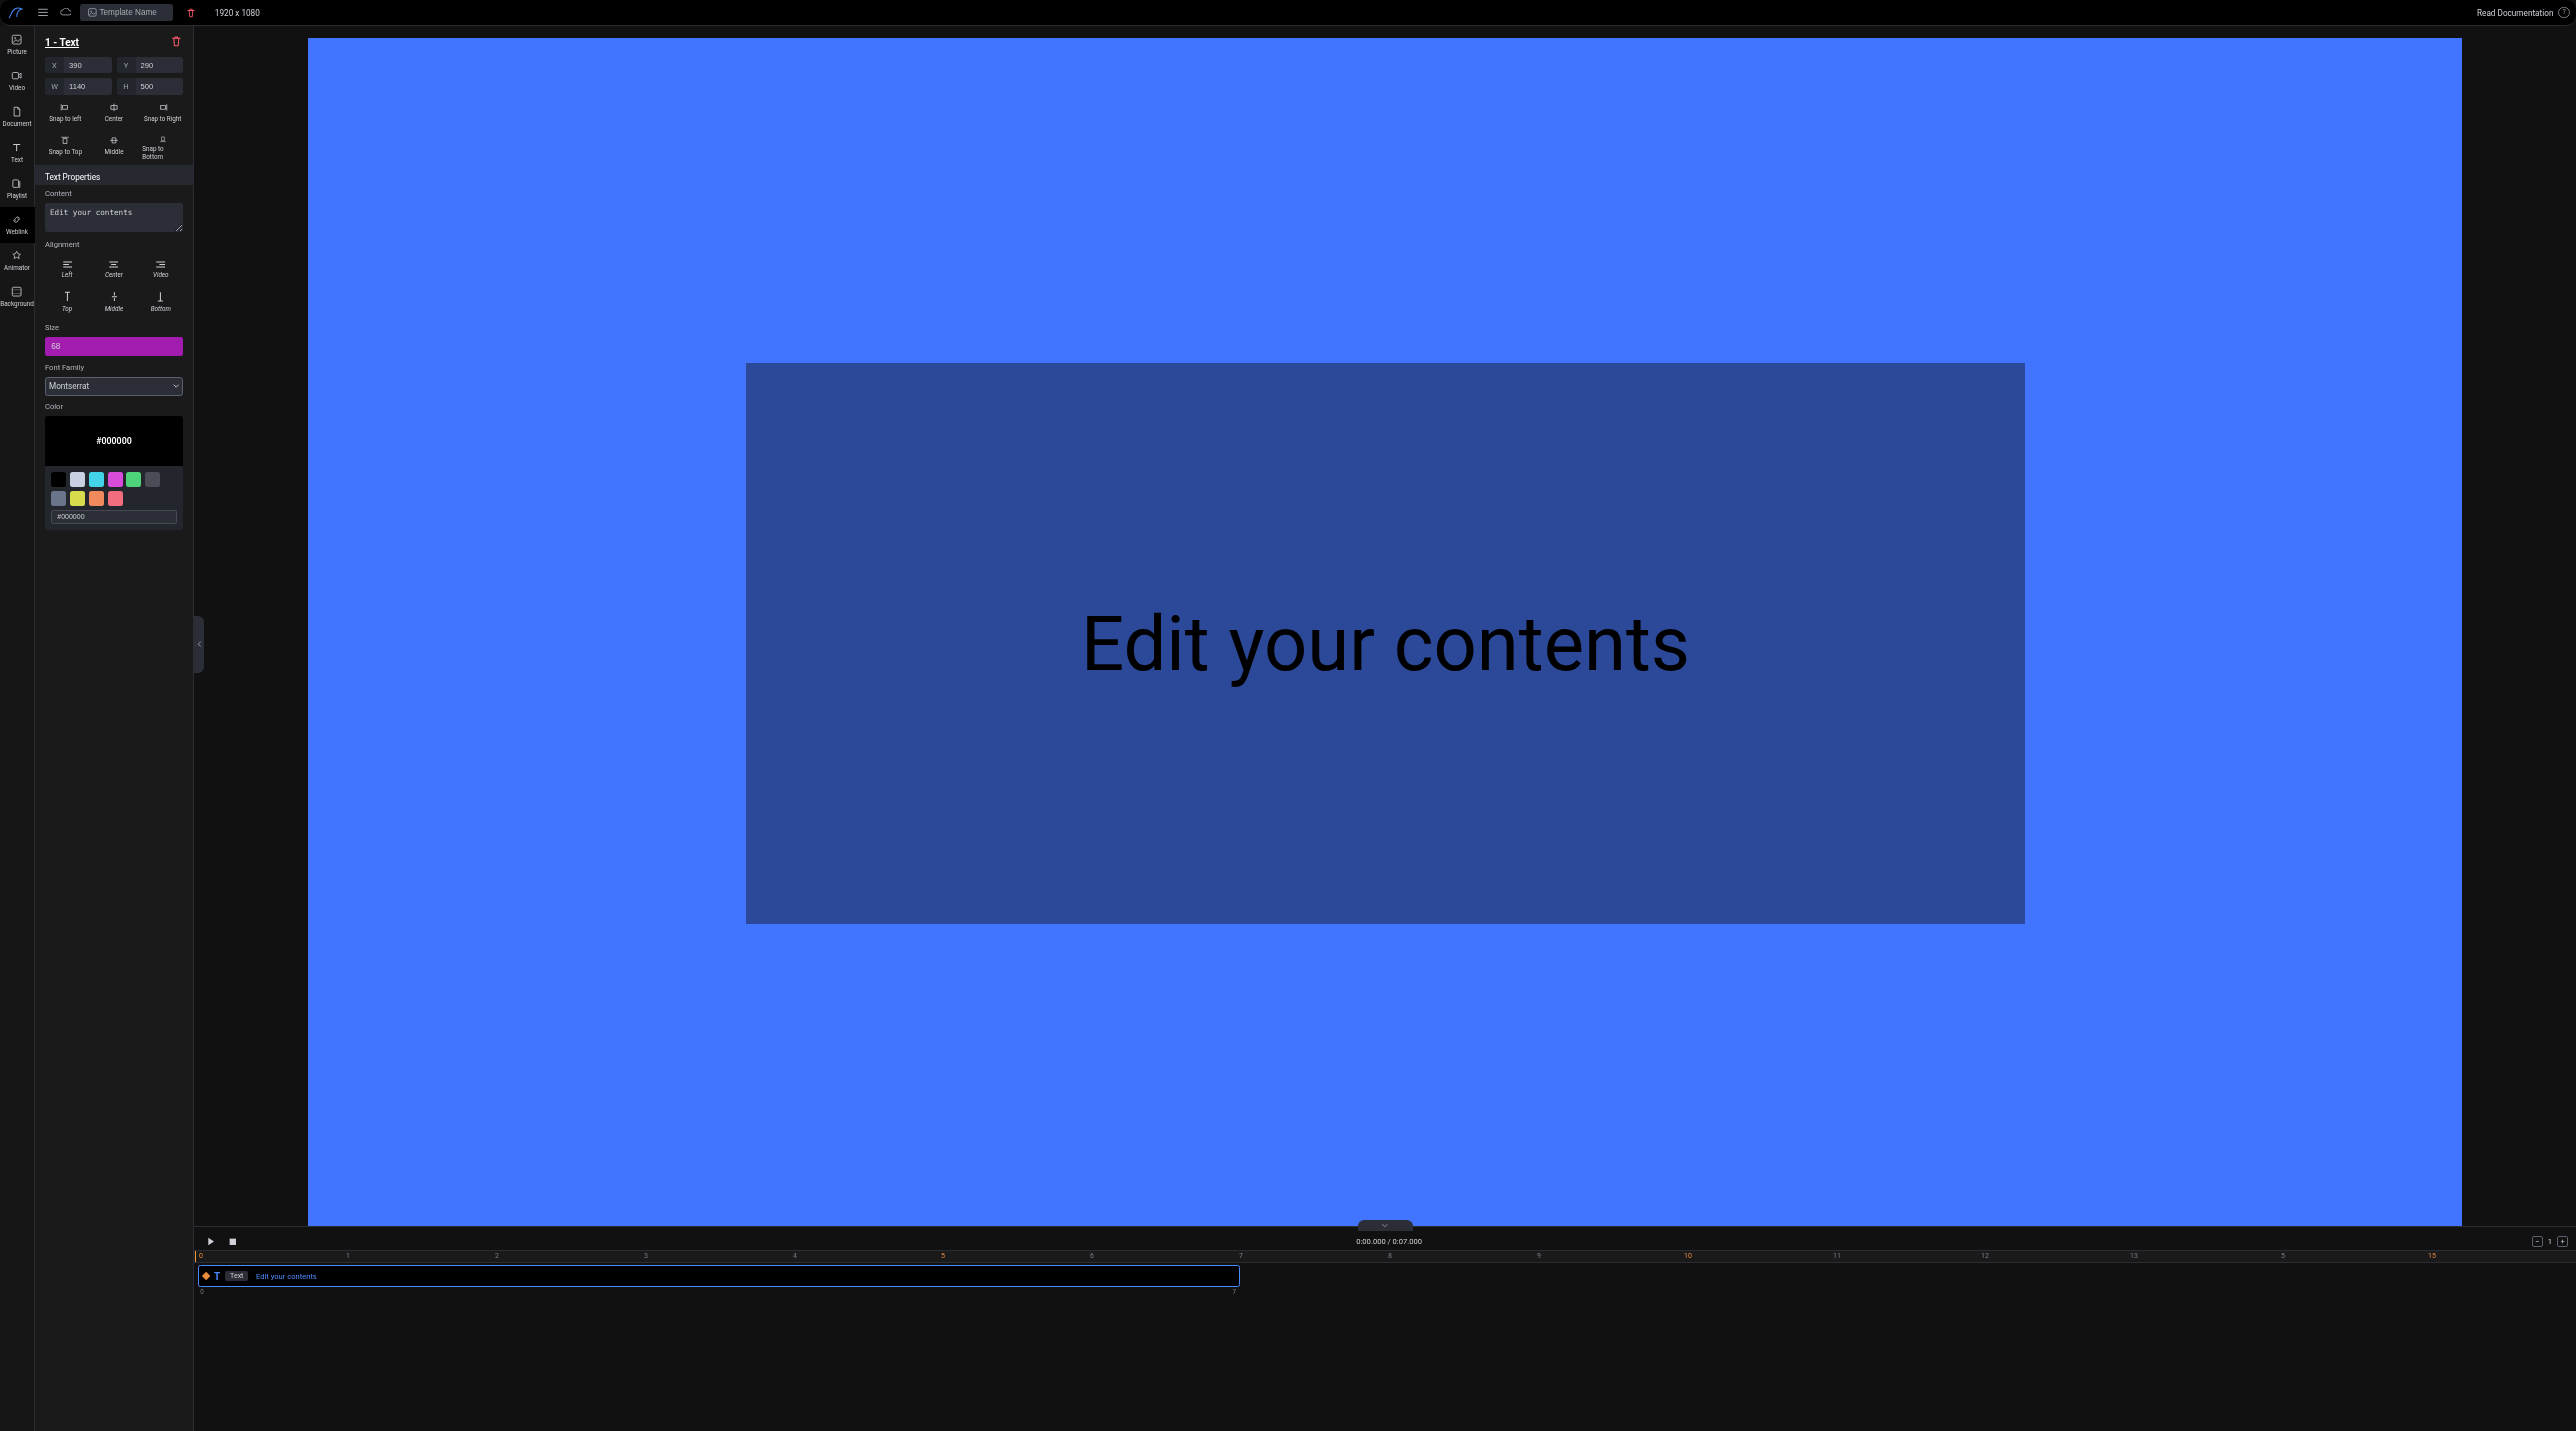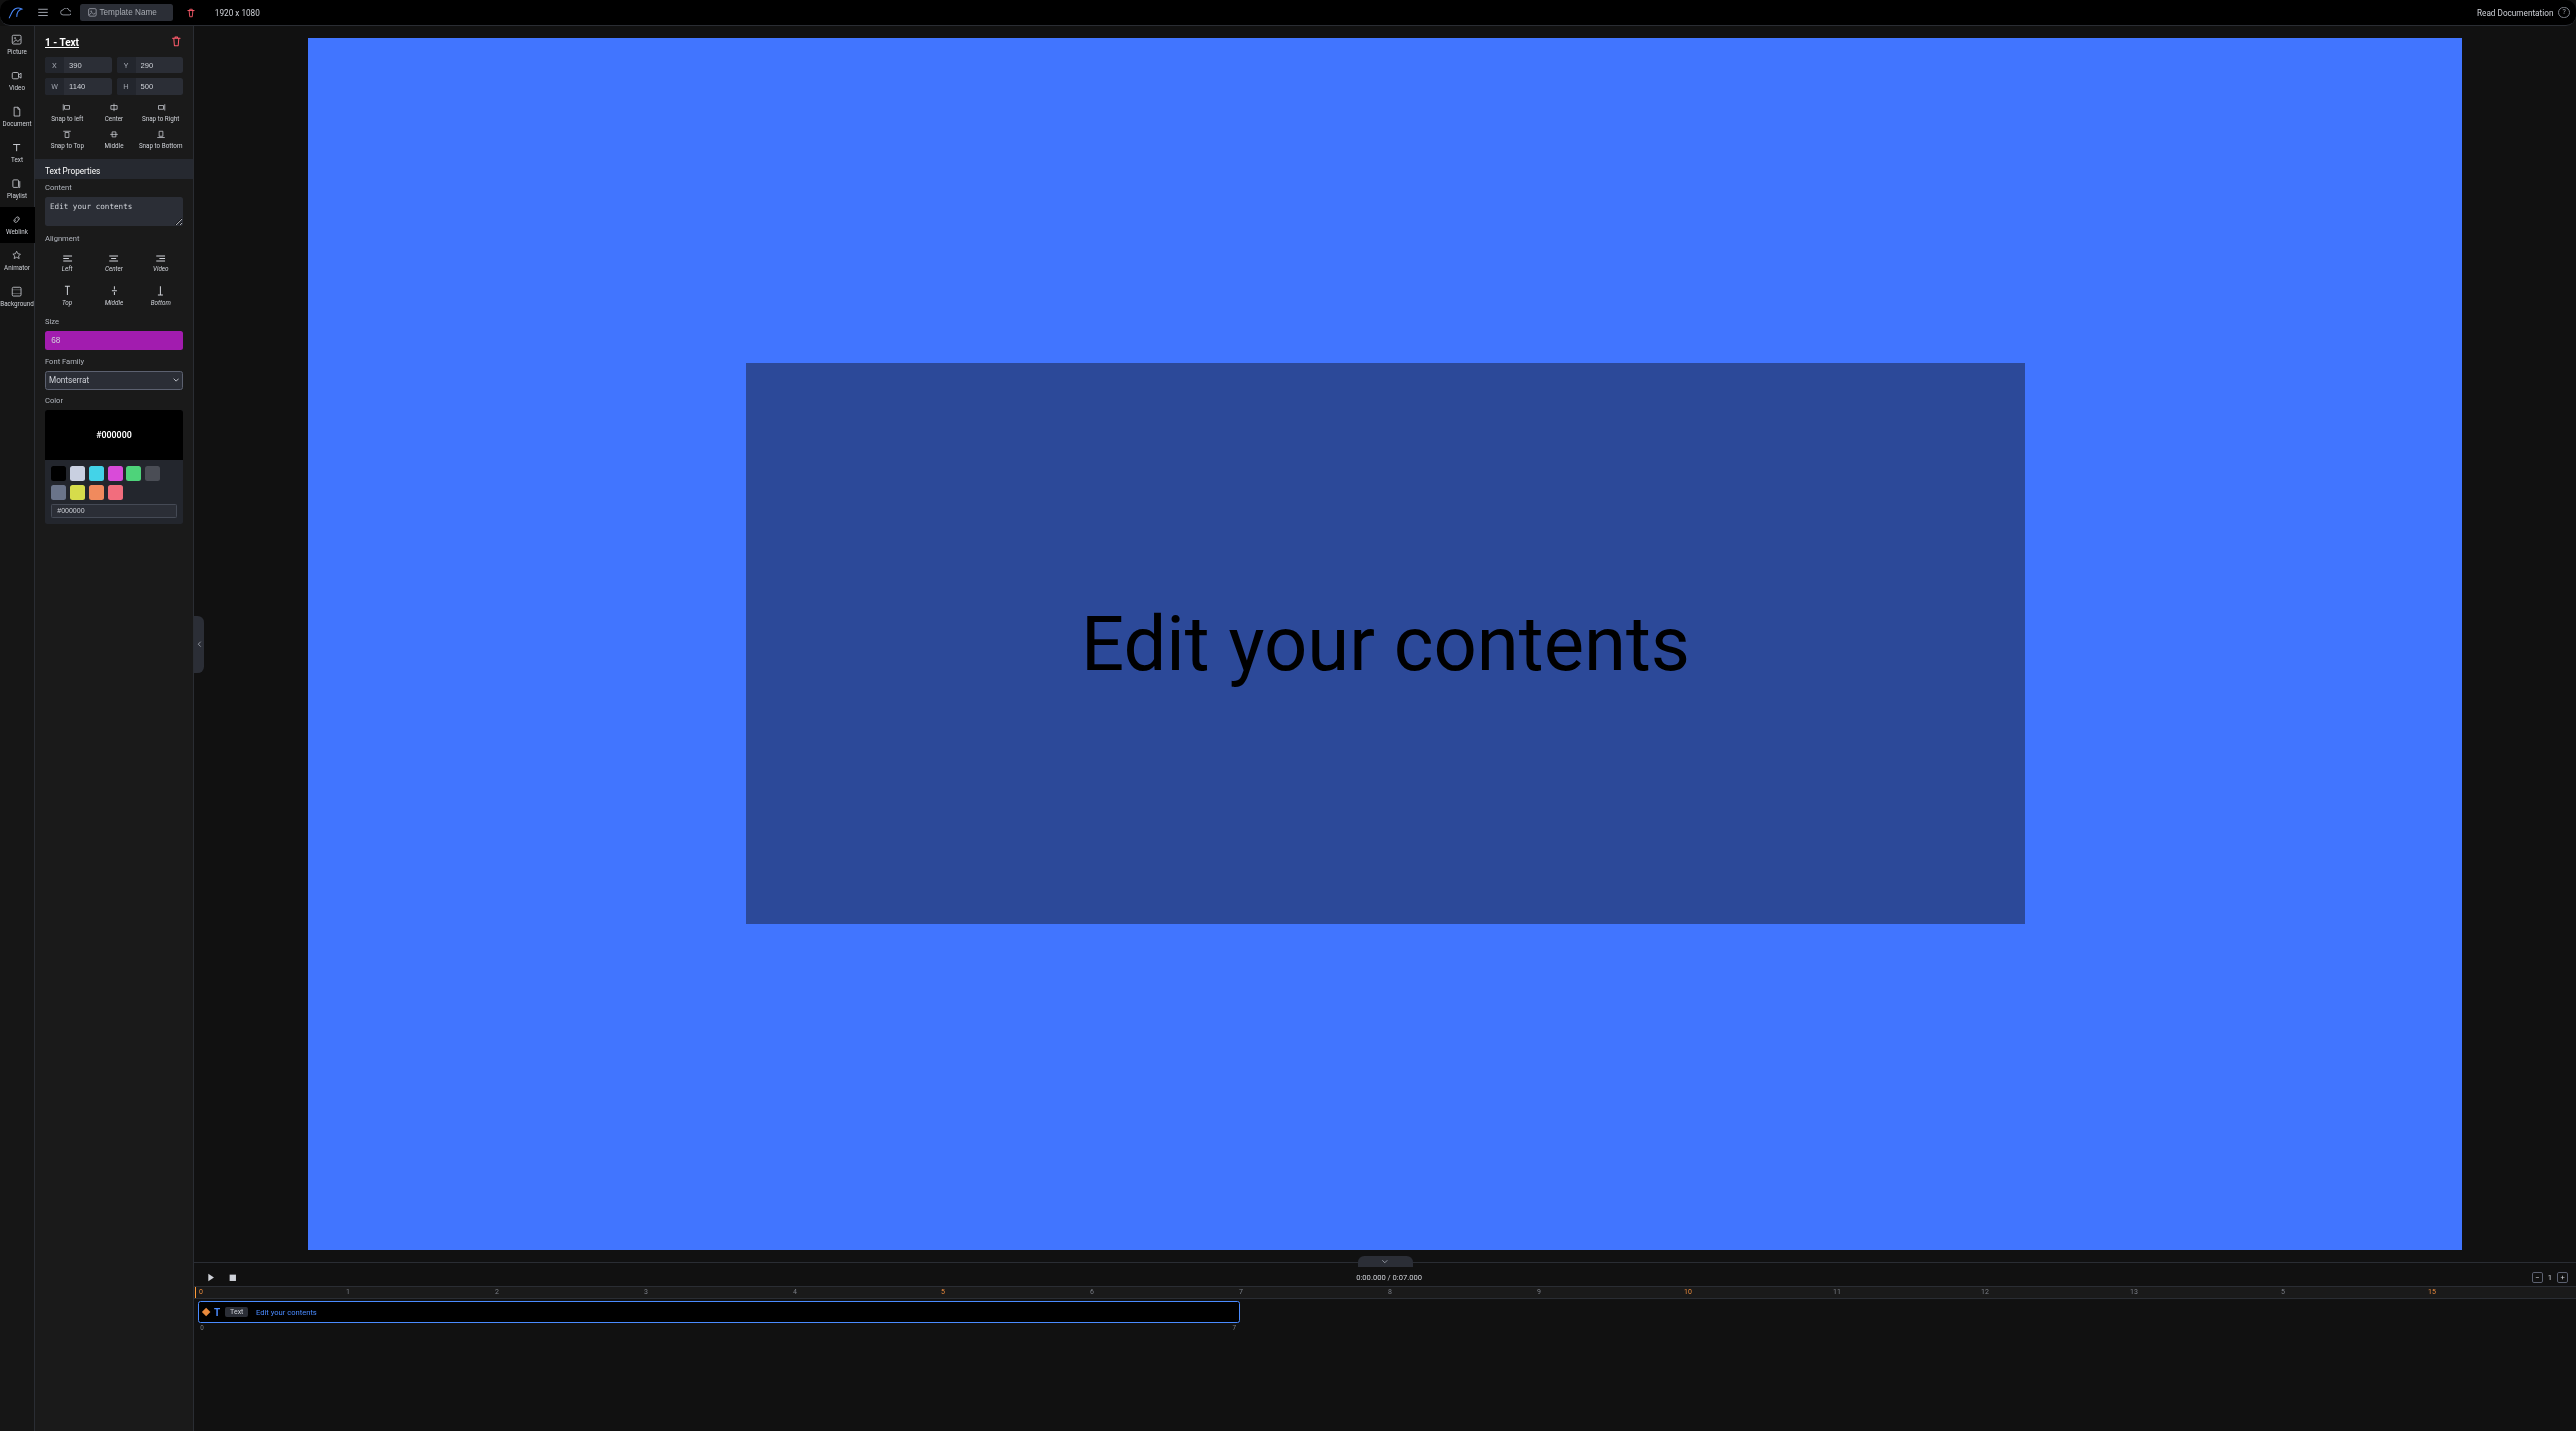--- a/index.html
+++ b/index.html
@@ -67,21 +67,21 @@
 .props-header {
   display:flex; align-items:center; justify-content:space-between;
   padding:8.8px 10px 5px 10px;
 }
 .props-header h2 { font-size:10px; font-weight:700; color:#fff;text-decoration:underline; }
 .trash-accent svg path { stroke:#ff5c6c; }
 .row { display:flex; gap:5px; padding:2.5px 10px; }
 .dimbox { flex:1; display:flex; background:#2b2e36; border-radius:2.5px; height:16.4px; overflow:hidden; }
 .dimbox .lbl { width:19px; display:flex;align-items:center;justify-content:center;color:#9da1aa;font-size:7.6px;background:#23262d; }
 .dimbox input { flex:1; background:transparent;border:none;outline:none;color:#cfd2d8;padding:0 5px;font-size:7.6px; width:0; }
-.snapgrid { display:grid; grid-template-columns:1fr 1fr 1fr; gap:2px; padding:6.3px 10px 3.8px 10px; }
+.snapgrid { display:grid; grid-template-columns:1fr 1fr 1fr; gap:8px; padding:6.3px 10px 3.8px 10px; }
 .snapbtn { display:flex;flex-direction:column;align-items:center;justify-content:flex-start;color:#cfd2d8;font-size:6.3px; cursor:pointer; height:25px; }
 .snapbtn svg { margin-bottom:2.5px; }
 .section-title { padding:6.3px 10px 3.8px 10px; font-size:8.2px; font-weight:400; color:#fff; }
 .section-title.card { background:#262930; }
 .field-label { padding:3.8px 10px 2.5px 10px; font-size:7.6px; color:#b1b5bd; }
 .content-area { margin:2.5px 10px; }
 .content-area textarea {
   width:100%; height:29px; resize:both;
   background:#2b2e36; border:none; border-radius:2.5px;
   color:#cfd2d8; padding:5px; font-size:7.6px; outline:none;
@@ -126,21 +126,21 @@
   position:absolute; left:194px; top: calc(26px + (100% - 26px - 169px)/2 - 38px);
   height:76px; display:flex;align-items:center;
 }
 .collapse-chip .bubble {
   width:10px; height:57px; background:#2b2e36; border-radius:0 6.3px 6.3px 0;
   display:flex;align-items:center;justify-content:center;cursor:pointer;
 }
 
 
 .timeline {
-  position:absolute; left:194px; right:0; bottom:0; height:169px;
+  position:absolute; left:194px; right:0; bottom:0; height:205px;
   background:#111; border-top:0.6px solid #2a2d33;
   display:flex;flex-direction:column;
 }
 .tl-toggle { height:6.3px; display:flex;align-items:center;justify-content:center; background:#111; }
 .tl-toggle .pill { width:55px;height:11.3px;background:#2b2e36;border-radius:6.3px 6.3px 0 0;display:flex;align-items:center;justify-content:center;cursor:pointer; margin-top:-10px; z-index:5;}
 .tl-controls { height:17.6px; display:flex;align-items:center; padding:0 7.6px; background:#111; border-bottom:0.6px solid #2a2d33; }
 .tl-controls .play, .tl-controls .stop { width:17.6px;height:15px;display:flex;align-items:center;justify-content:center;cursor:pointer;margin-right:5px; }
 .tl-controls .time { flex:1; text-align:center; color:#cfd2d8; font-size:7.6px; }
 .tl-controls .zoom { display:flex;align-items:center;gap:5px; }
 .tl-controls .zbtn { width:11.3px;height:11.3px;border:0.6px solid #5c6170;border-radius:1.9px;display:flex;align-items:center;justify-content:center;color:#cfd2d8;font-size:7.6px;cursor:pointer; }

